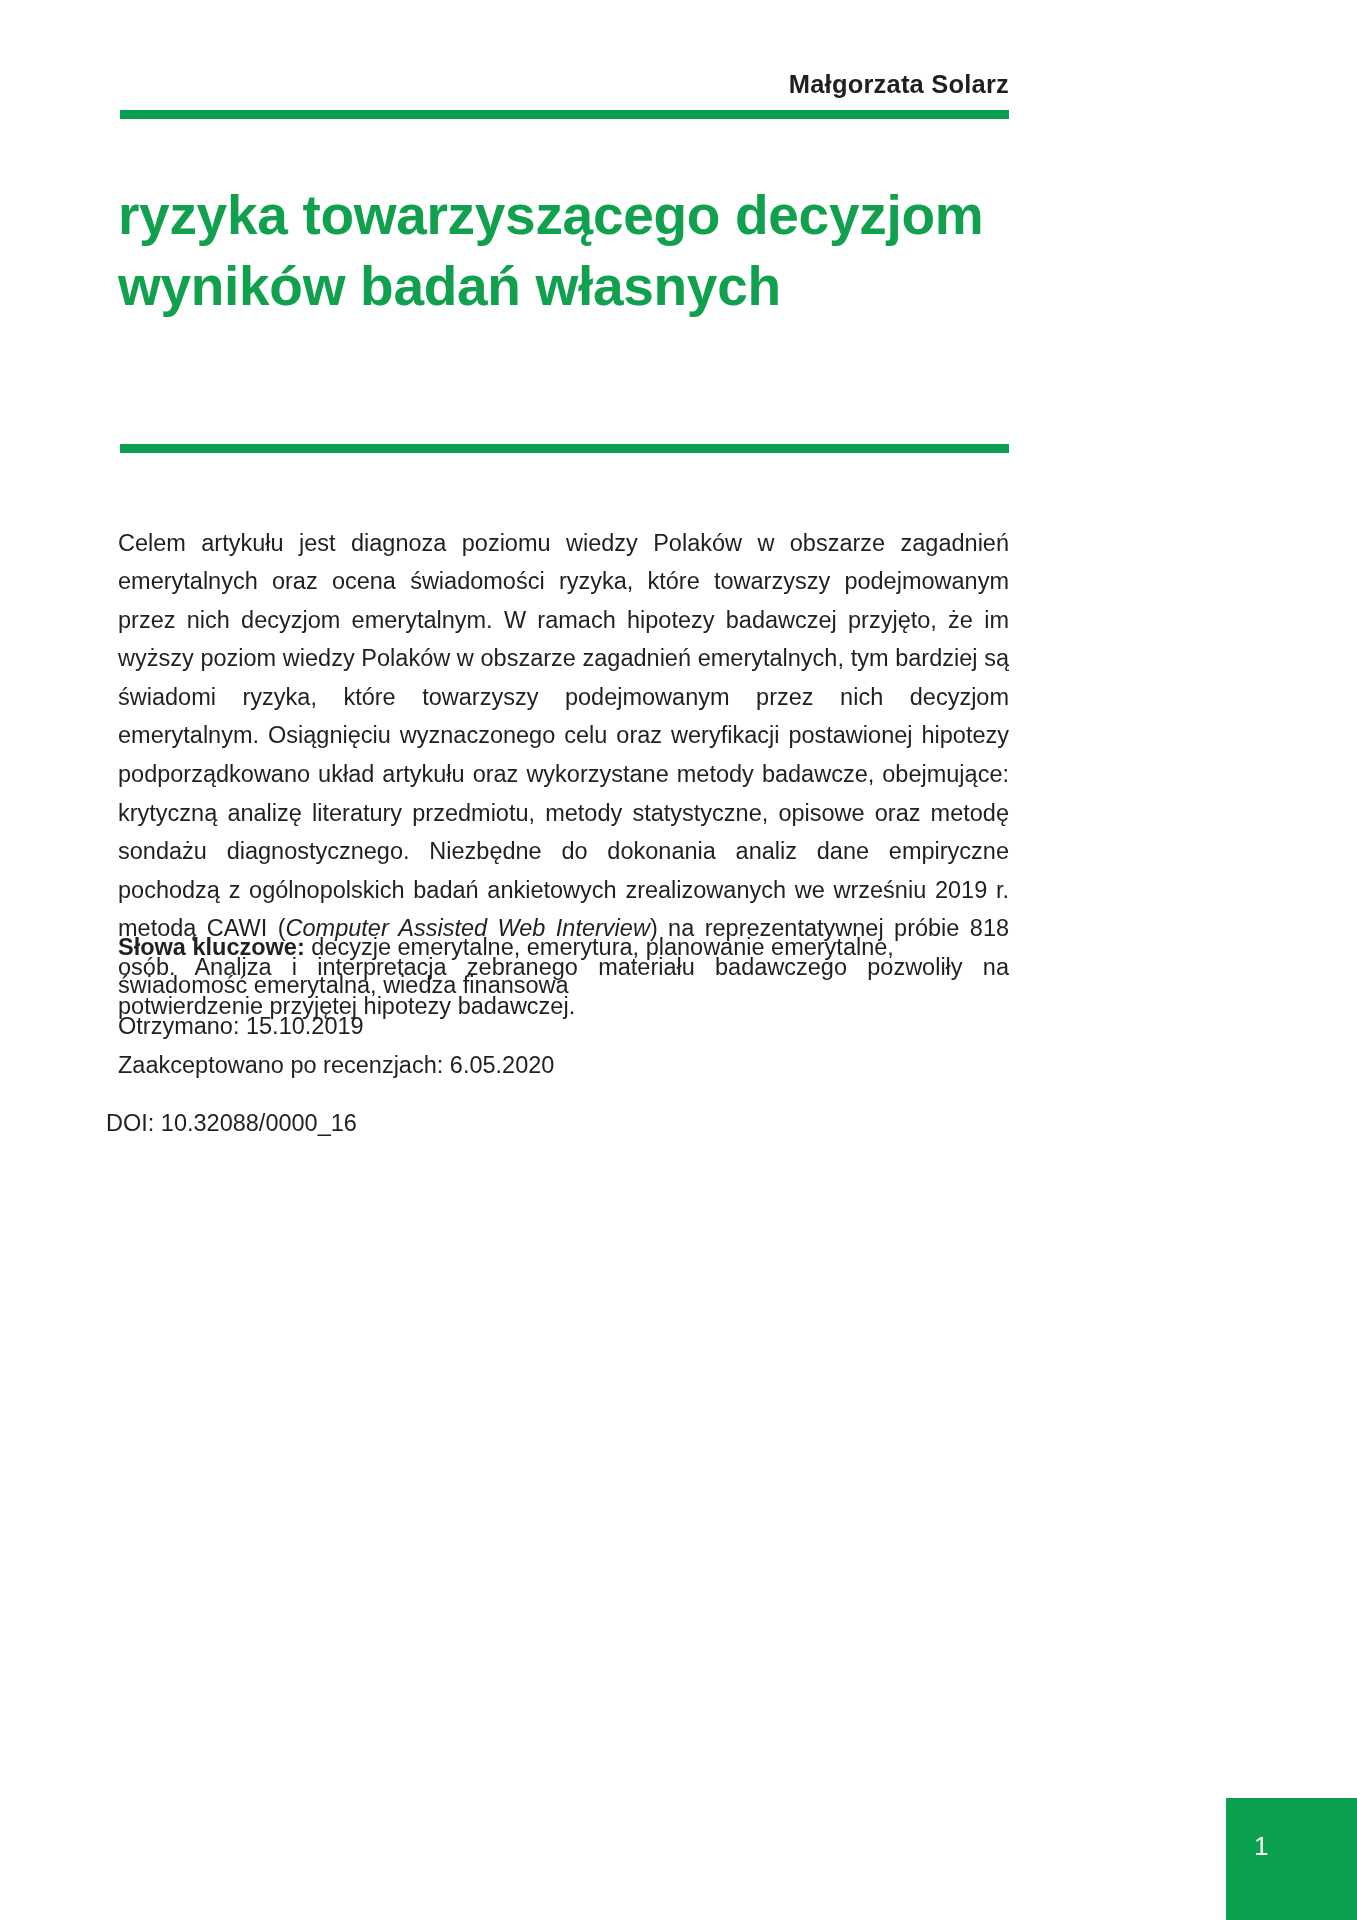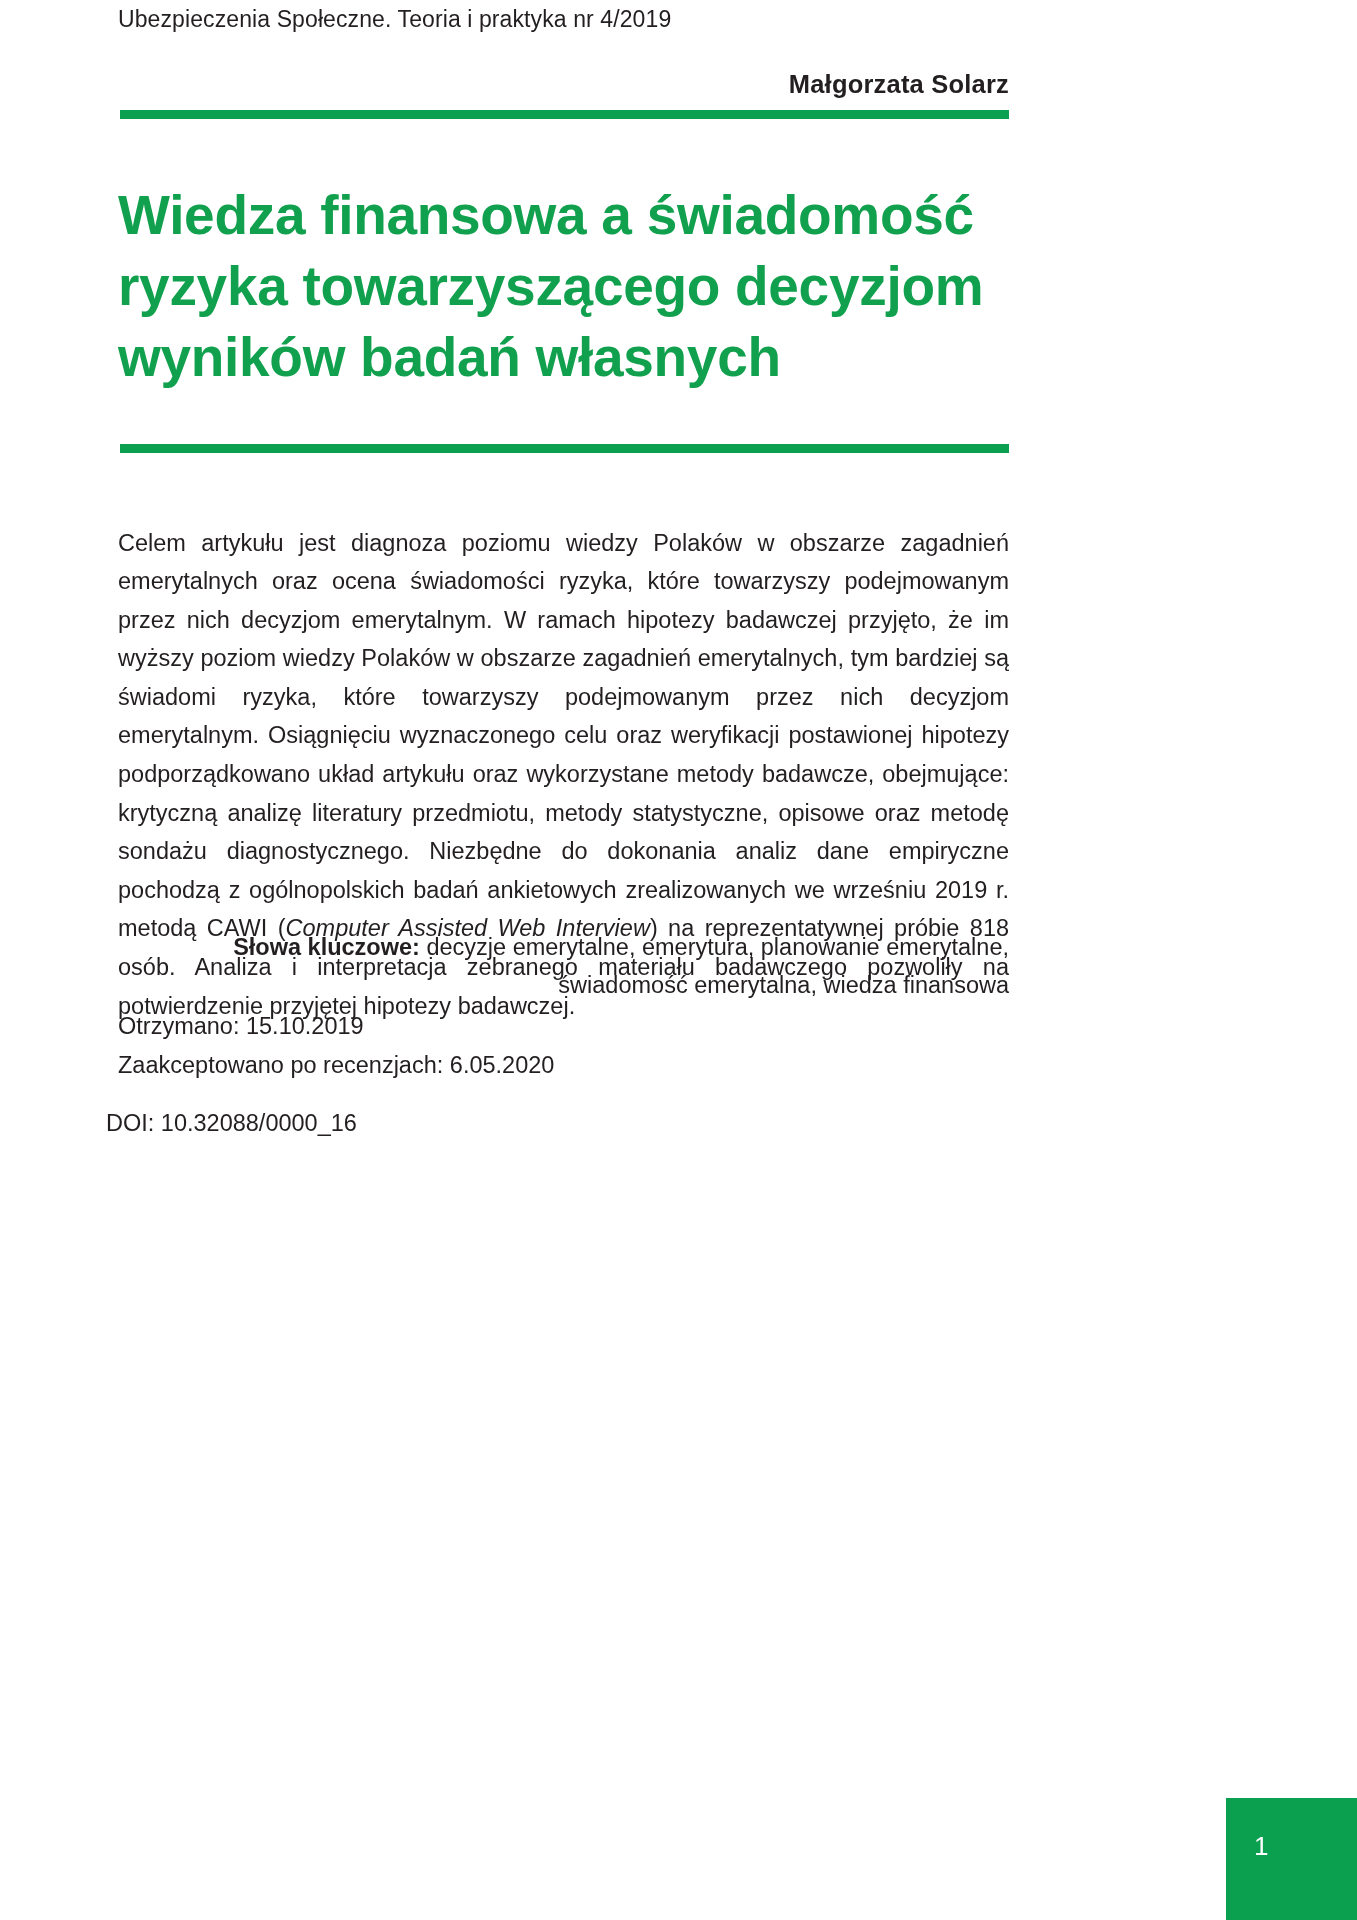--- a/index.html
+++ b/index.html
@@ -86,21 +86,21 @@
 
   
   .keywords {
     position: absolute;
     top: 904px;
     left: 118px;
     width: 891px;
     font-size: 23.5px;
     line-height: 38.6px;
     color: #231f20;
-    text-align: right;
+    text-align: left;
   }
   .keywords .kw-label { font-weight: bold; }
 
   
   .dates {
     position: absolute;
     top: 1007px;
     left: 118px;
     width: 891px;
     font-size: 23.5px;
@@ -135,30 +135,28 @@
     color: #ffffff;
     font-size: 26px;
     line-height: 1;
   }
 </style>
 </head>
 <body>
 
 <div class="page">
 
-  <div class="running-head">Ubezpieczenia Społeczne. Teoria i praktyka nr 4/2019</div>
 
   <div class="author-row">
     <span class="author-name">Małgorzata Solarz</span>
   </div>
 
   <div class="rule rule-top"></div>
 
   <h1 class="title">
-    <span class="title-line">Wiedza finansowa a świadomość</span>
     <span class="title-line">ryzyka towarzyszącego decyzjom</span>
     <span class="title-line">wyników badań własnych</span>
   </h1>
 
   <div class="rule rule-bottom"></div>
 
   <p class="abstract"><span>Celem artykułu jest diagnoza poziomu wiedzy Polaków w obszarze zagadnień emerytalnych oraz ocena świadomości ryzyka, które towarzyszy podejmowanym przez nich decyzjom emerytalnym. W ramach hipotezy badawczej przyjęto, że im wyższy poziom wiedzy Polaków w obszarze zagadnień emerytalnych, tym bardziej są świadomi ryzyka, które towarzyszy podejmowanym przez nich decyzjom emerytalnym. Osiągnięciu wyznaczonego celu oraz weryfikacji postawionej hipotezy podporządkowano układ artykułu oraz wykorzystane metody badawcze, obejmujące: krytyczną analizę literatury przedmiotu, metody statystyczne, opisowe oraz metodę sondażu diagnostycznego. Niezbędne do dokonania analiz dane empiryczne pochodzą z ogólnopolskich badań ankietowych zrealizowanych we wrześniu 2019 r. metodą CAWI (</span><em>Computer Assisted Web Interview</em><span>) na reprezentatywnej próbie 818 osób. Analiza i interpretacja zebranego materiału badawczego pozwoliły na potwierdzenie przyjętej hipotezy badawczej.</span></p>
 
   <p class="keywords"><span class="kw-label">Słowa kluczowe:</span><span id="kw-values"> decyzje emerytalne, emerytura, planowanie emerytalne, świadomość emerytalna, wiedza finansowa</span></p>
 

